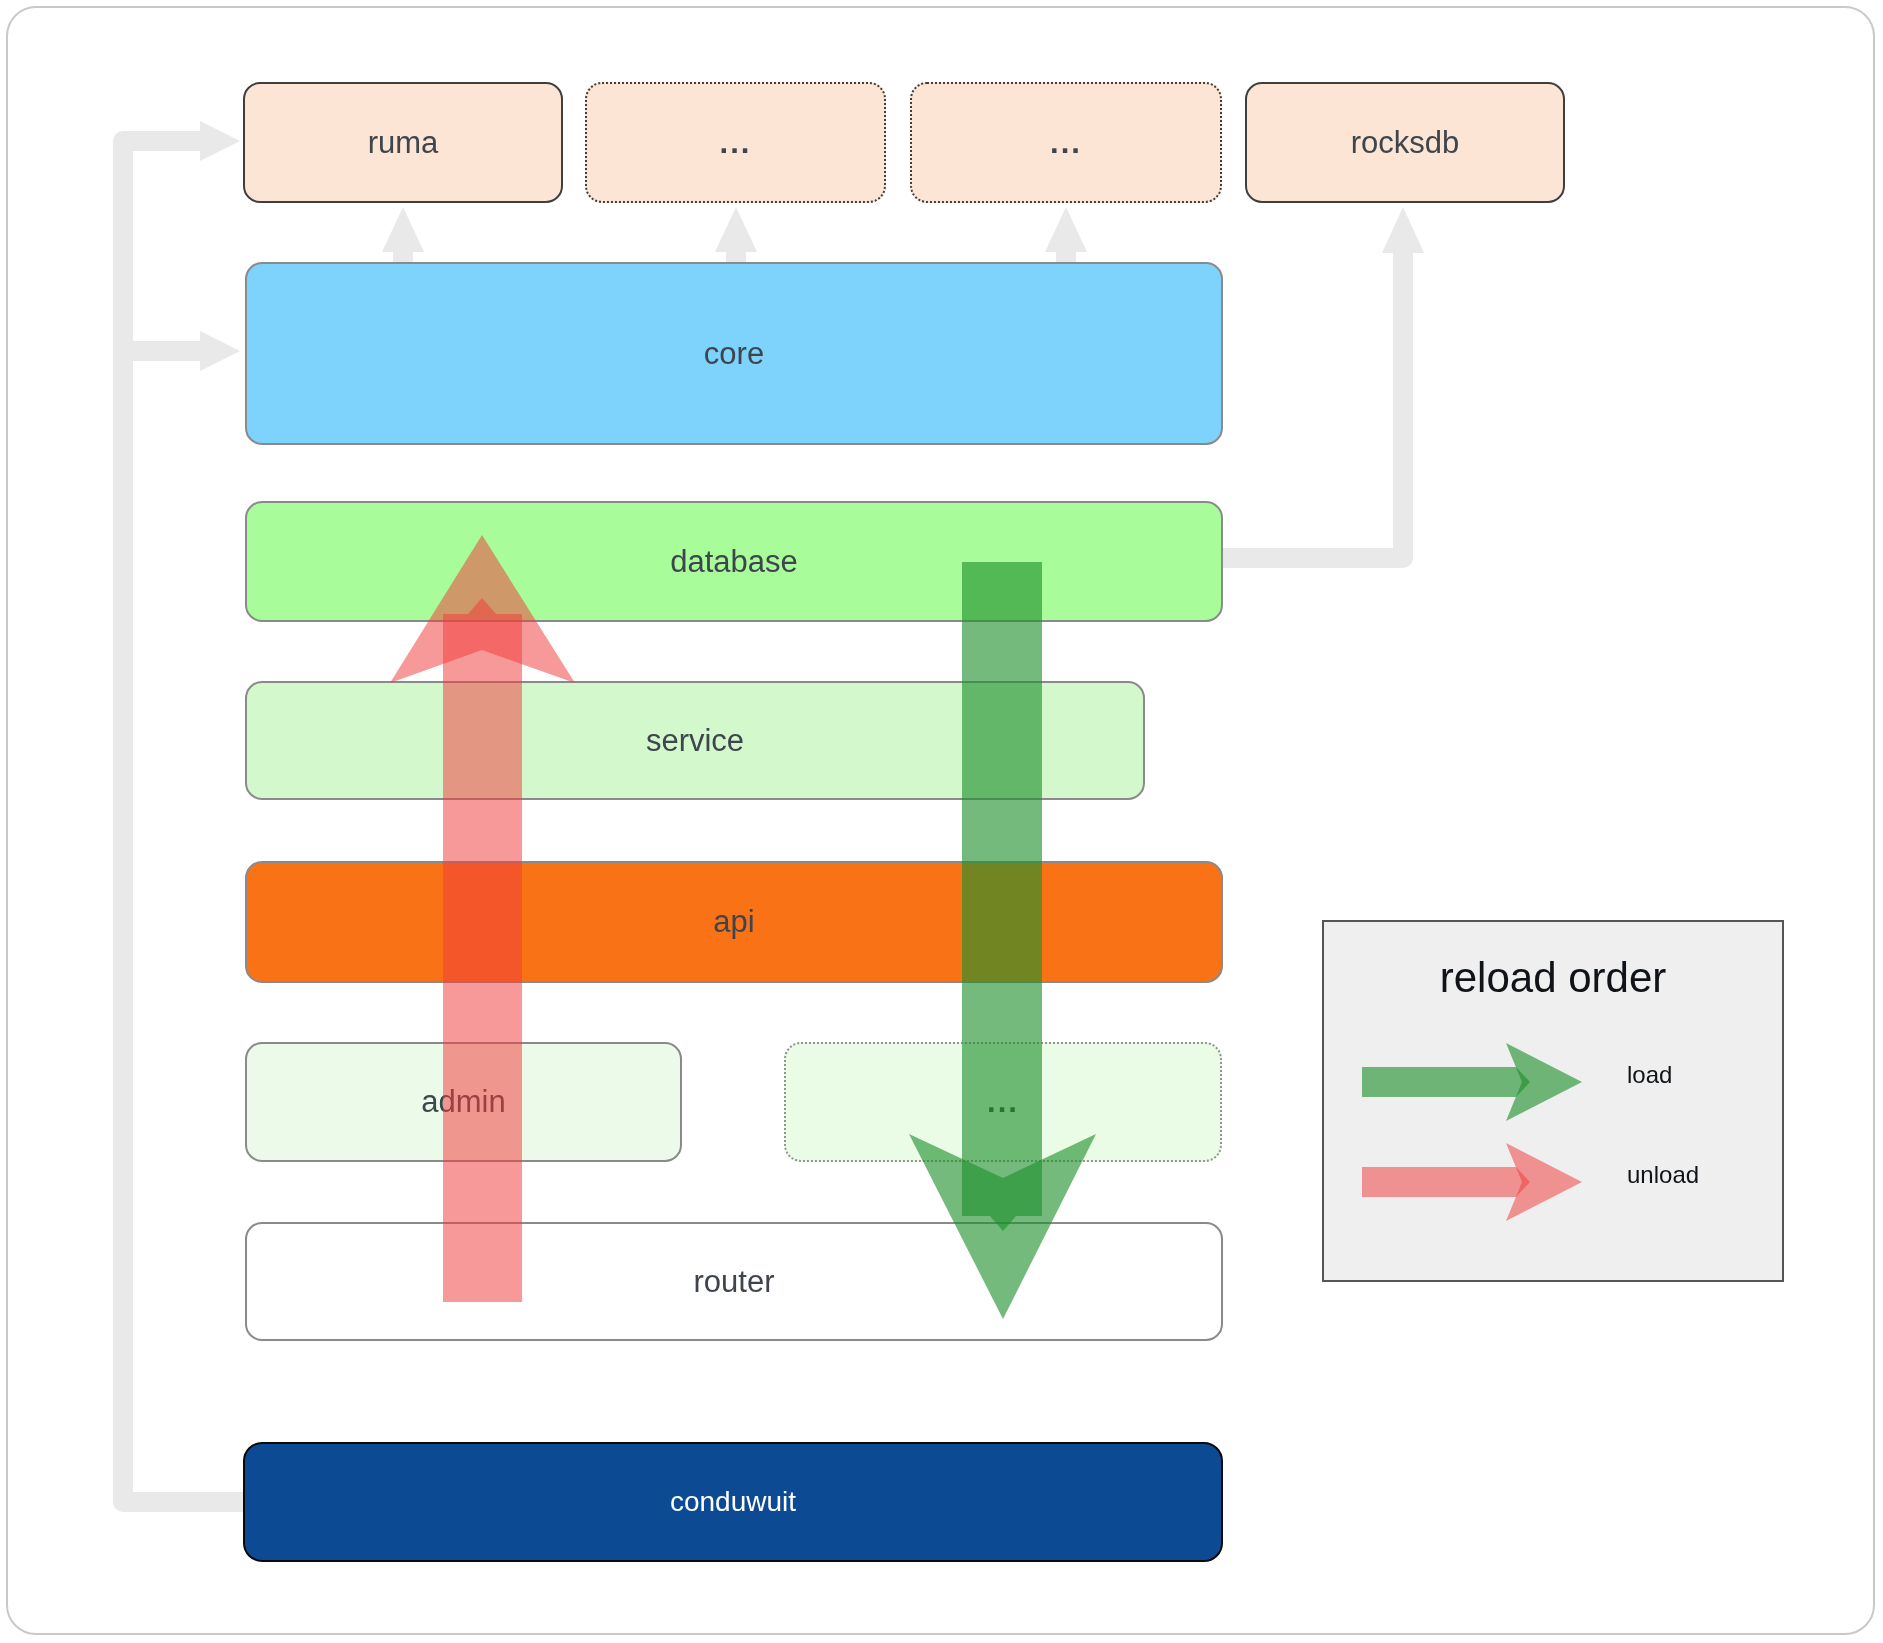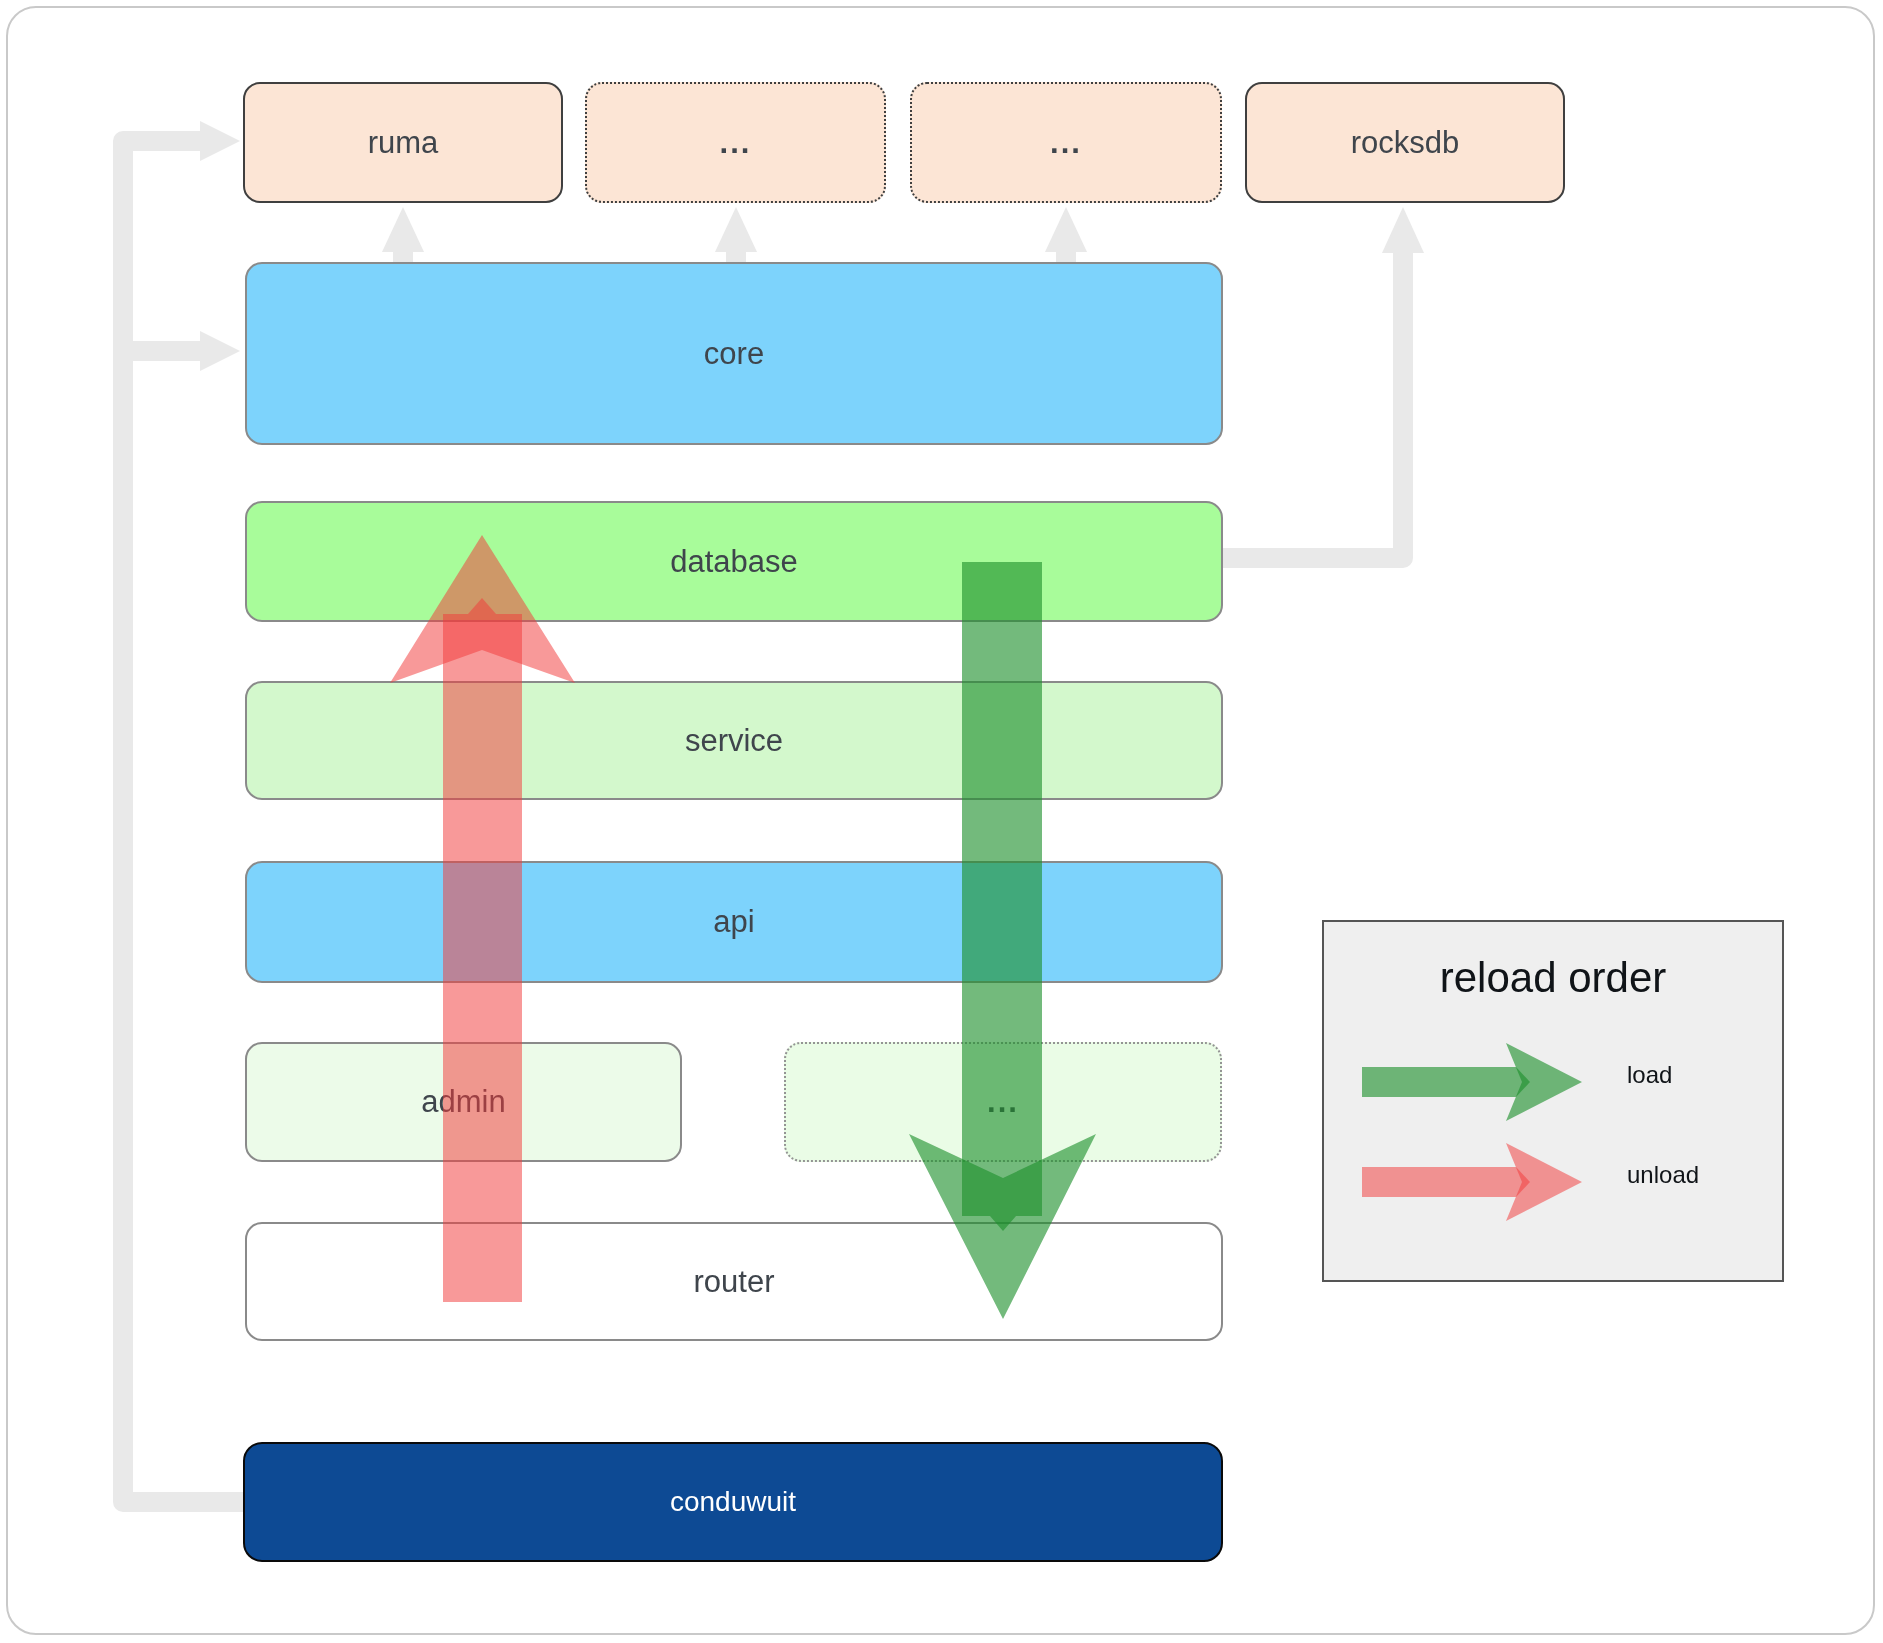--- a/index.html
+++ b/index.html
@@ -65,23 +65,23 @@
 
   <div class="node b-solid-dark" style="left: 243px; top: 82px; width: 320px; height: 121px; background-color: rgb(252, 229, 213);">ruma</div>
   <div class="node b-dot-dark dots" style="left: 585px; top: 82px; width: 301px; height: 121px; background-color: rgb(252, 229, 213);">...</div>
   <div class="node b-dot-dark dots" style="left: 910px; top: 82px; width: 312px; height: 121px; background-color: rgb(252, 229, 213);">...</div>
   <div class="node b-solid-dark" style="left: 1245px; top: 82px; width: 320px; height: 121px; background-color: rgb(252, 229, 213);">rocksdb</div>
 
   <div class="node b-gray" style="left: 245px; top: 262px; width: 978px; height: 183px; background-color: #7dd3fc;">core</div>
 
   <div class="node b-gray" style="left: 245px; top: 501px; width: 978px; height: 121px; background-color: rgb(168, 252, 154);">database</div>
 
-  <div class="node b-gray" style="left: 245px; top: 681px; width: 978px; height: 119px; background-color: rgb(211, 248, 204);">service</div>
+  <div class="node b-gray" style="left: 245px; top: 681px; width: 900px; height: 119px; background-color: rgb(211, 248, 204);">service</div>
 
-  <div class="node b-gray" style="left: 245px; top: 861px; width: 978px; height: 122px; background-color: #7dd3fc;">api</div>
+  <div class="node b-gray" style="left: 245px; top: 861px; width: 978px; height: 122px; background-color: #f97316;">api</div>
 
   <div class="node b-gray" style="left: 245px; top: 1042px; width: 437px; height: 120px; background-color: rgb(236, 251, 233);">admin</div>
   <div class="node b-dot-gray dots" style="left: 784px; top: 1042px; width: 438px; height: 120px; background-color: rgb(234, 252, 230);">...</div>
 
   <div class="node b-gray" style="left: 245px; top: 1222px; width: 978px; height: 119px; background-color: rgb(255, 255, 255);">router</div>
 
   <div class="node b-black conduwuit-text" style="left: 243px; top: 1442px; width: 980px; height: 120px; border-radius: 19px; background-color: rgb(13, 74, 148);">conduwuit</div>
 
   <div id="legend" style="background-color: rgb(239, 239, 239);">
     <div id="legend-title">reload order</div>

